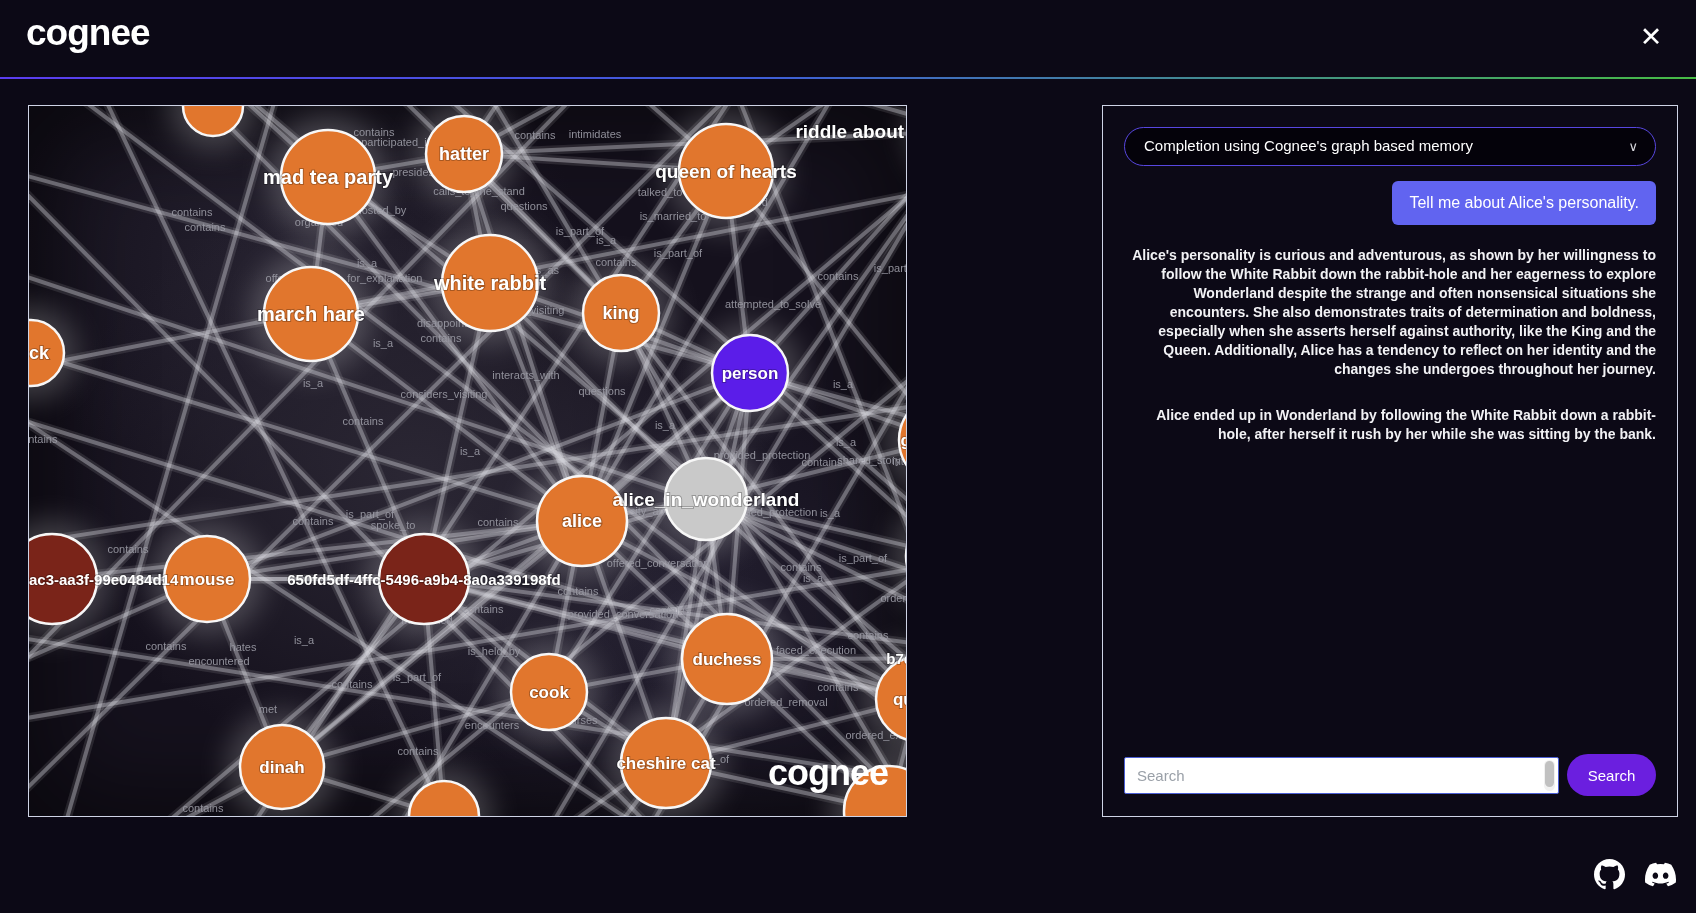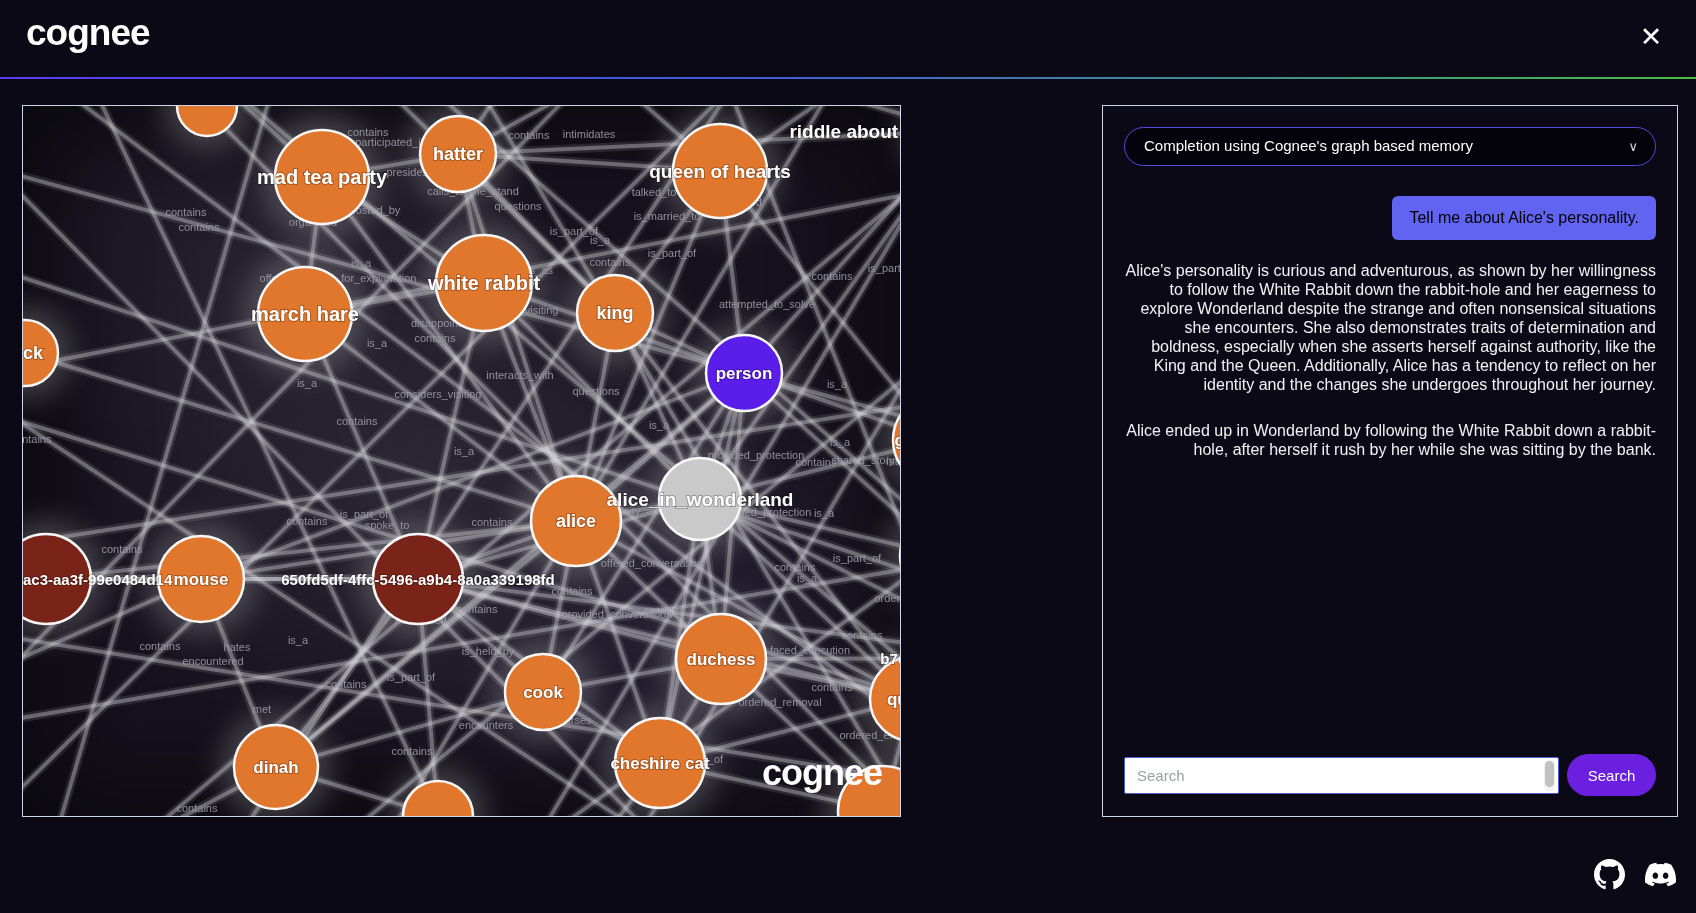--- a/index.html
+++ b/index.html
@@ -9,21 +9,21 @@
 
   
   .header { position:absolute; left:0; top:0; width:1696px; height:78px; background:#0c0916; }
   .logo { position:absolute; left:26px; top:12px; font-size:37px; font-weight:800; letter-spacing:-1px; color:#ffffff; }
   .close-btn { position:absolute; right:28px; top:20px; width:34px; height:34px; color:#ffffff;
                font-size:27px; line-height:34px; text-align:center; cursor:pointer; font-weight:300; }
   .header-divider { position:absolute; left:0; top:77px; width:1696px; height:2px;
                     background:linear-gradient(90deg,#5b3df0 0%,#3f5ed8 45%,#47bc45 100%); }
 
   
-  .graph-panel { position:absolute; left:22px; top:105px; width:879px; height:712px;
+  .graph-panel { position:absolute; left:28px; top:105px; width:879px; height:712px;
                  border:1px solid #cfd4e6; overflow:hidden;
                  background:
                    radial-gradient(520px 420px at 44% 52%, #2b2734 0%, rgba(43,39,52,0) 70%),
                    radial-gradient(420px 340px at 30% 22%, #262230 0%, rgba(38,34,48,0) 70%),
                    radial-gradient(460px 380px at 72% 70%, #242031 0%, rgba(36,32,49,0) 70%),
                    #15111d;
                  box-shadow: inset 0 0 90px 25px rgba(0,0,0,.5); }
   .graph-panel svg { position:absolute; left:0; top:0; }
   .edge-soft { stroke:#ffffff; stroke-opacity:.10; stroke-width:9; }
   .edge-core { stroke:#d8d8e0; stroke-opacity:.38; stroke-width:4; }
@@ -31,27 +31,27 @@
   .node-label { fill:#ffffff; font-weight:700; paint-order:stroke; stroke:rgba(0,0,0,.25); stroke-width:2px; }
   .graph-watermark { position:absolute; right:18px; bottom:22px; font-size:36px; font-weight:800;
                      letter-spacing:-1px; color:#ffffff; }
 
   
   .chat-panel { position:absolute; left:1102px; top:105px; width:576px; height:712px;
                 border:1px solid #cfd4e6; background:#0c0916;
                 display:flex; flex-direction:column; padding:21px 21px 20px 21px; }
   .mode-select { position:relative; width:100%; height:39px; border:1.5px solid #5847e0; border-radius:20px;
                  background:#04020a; color:#ffffff; font-size:15px; line-height:36px; padding-left:19px;
-                 margin-bottom:30px; cursor:pointer; }
+                 margin-bottom:15px; cursor:pointer; }
   .mode-chevron { position:absolute; right:17px; top:0; height:37px; line-height:37px; color:#d8d8de; font-size:13px; }
-  .msg-user { align-self:flex-end; background:#6164f0; color:#000000; font-size:16px;
+  .msg-user { align-self:flex-end; background:#6164f0; color:#ffffff; font-size:16px;
               padding:13px 17px; border-radius:6px; }
   .msg-user.q1 { margin-bottom:21px; }
   .msg-user.q2 { margin-bottom:29px; }
-  .msg-assistant { width:100%; text-align:right; color:#f2f2f5; font-size:16px; line-height:19px; }
+  .msg-assistant { width:100%; text-align:right; color:#f2f2f5; font-size:14px; line-height:19px;font-weight:bold; }
   .msg-assistant.a1 { margin-bottom:27px; }
   .search-row { margin-top:auto; display:flex; align-items:center; gap:8px; }
   .search-box { position:relative; flex:0 0 435px; height:37px; }
   .search-input { width:435px; height:37px; background:#ffffff; border:1px solid #4c5fd5; border-radius:2px;
                   font-size:15px; color:#111; padding:0 26px 0 12px; outline:none;
                   font-family:"Liberation Sans","DejaVu Sans",sans-serif; }
   .search-input::placeholder { color:#9aa0a8; }
   .fake-scrollbar { position:absolute; right:4px; top:3px; width:11px; height:31px; background:#f1f1f1; border-radius:6px; }
   .fake-scrollbar .thumb { position:absolute; left:1px; top:1px; width:9px; height:26px; background:#c1c1c1; border-radius:5px; }
   .search-btn { width:92px; height:42px; border:none; border-radius:21px; background:#6b1fdf; color:#ffffff;

